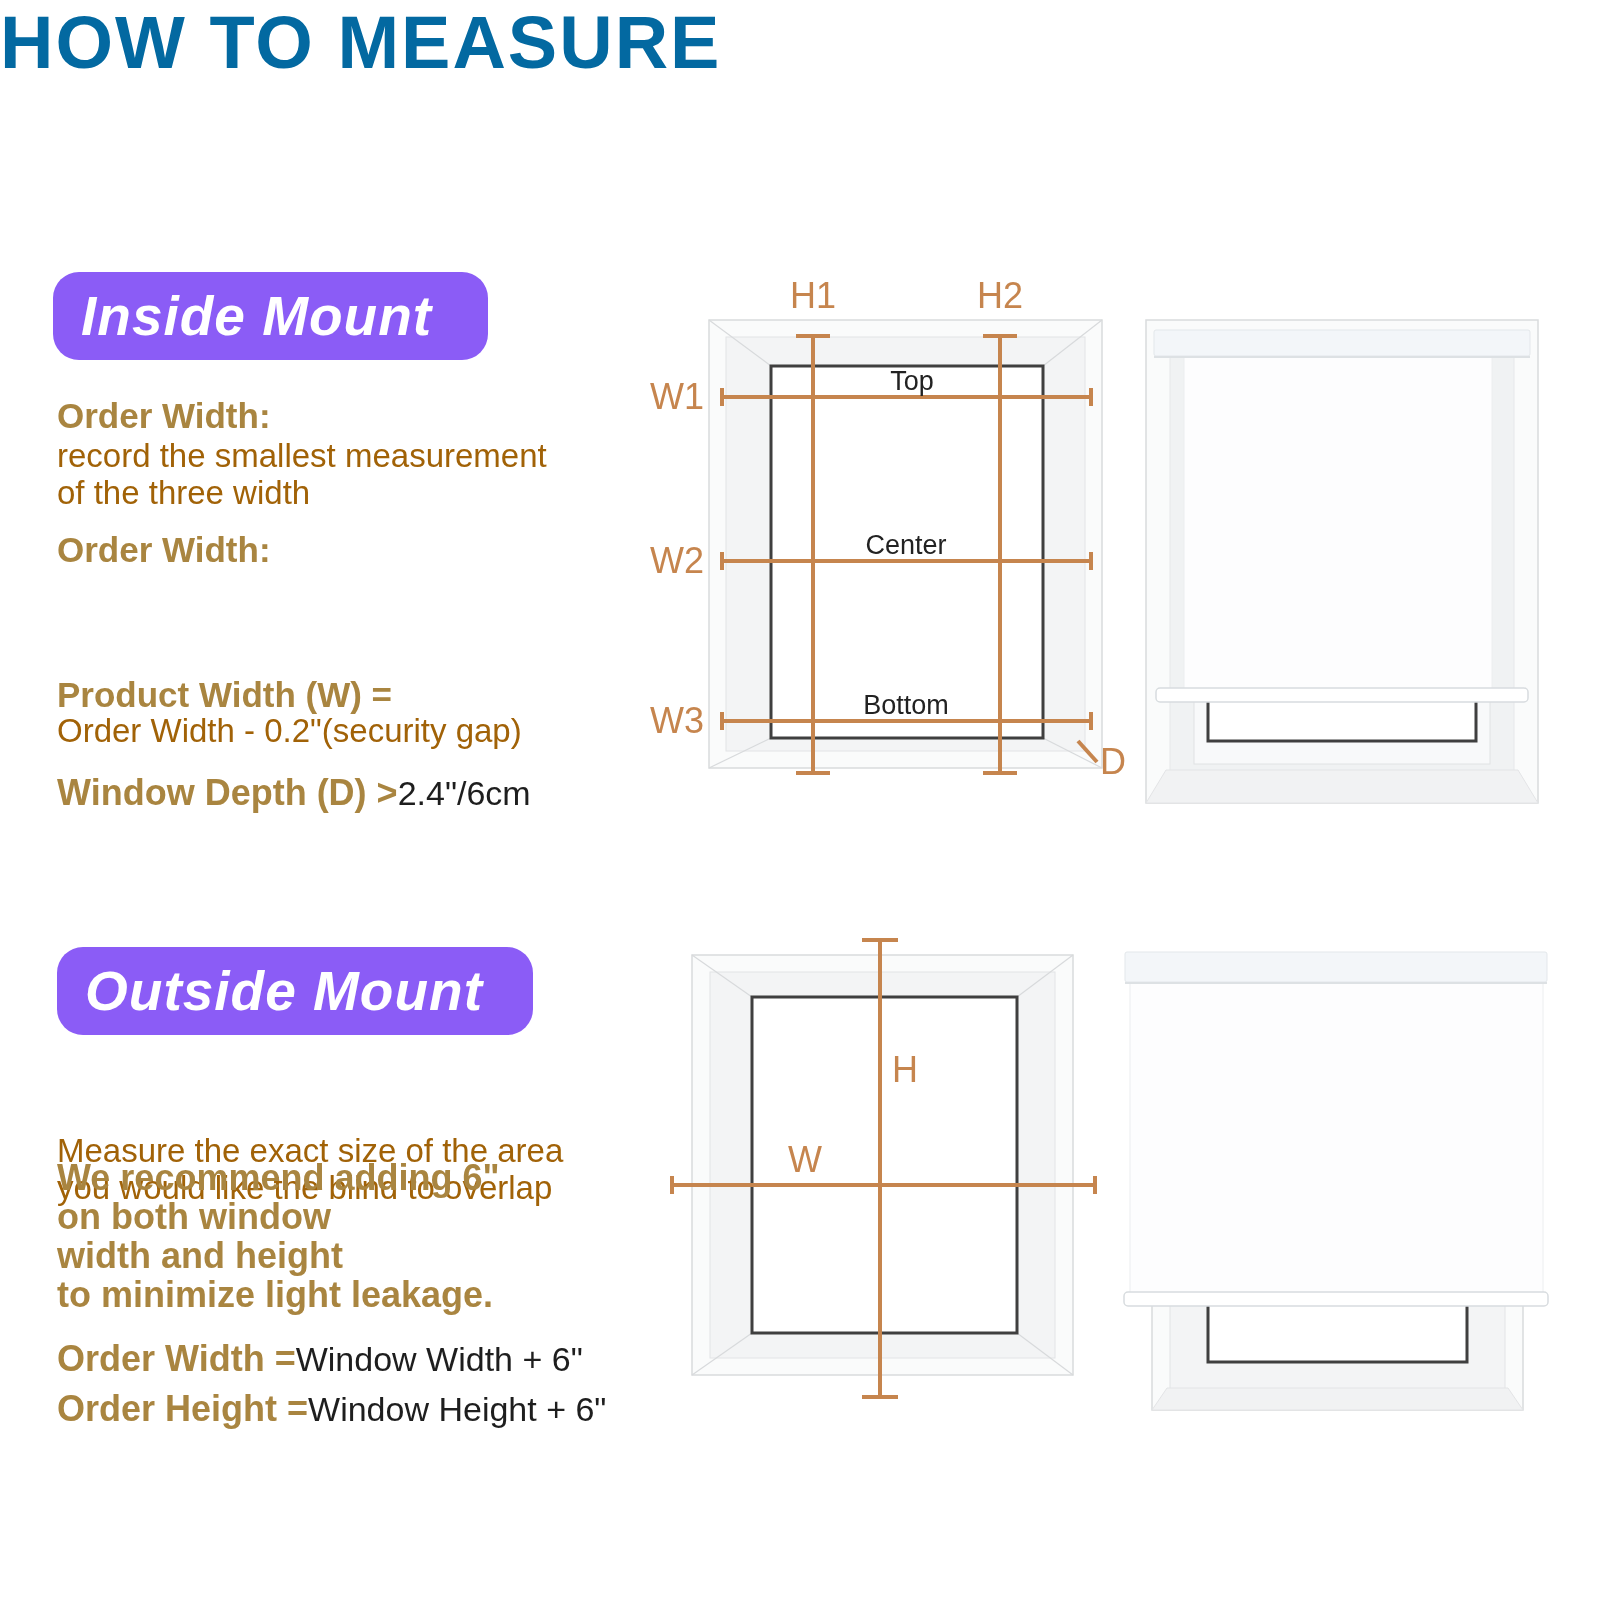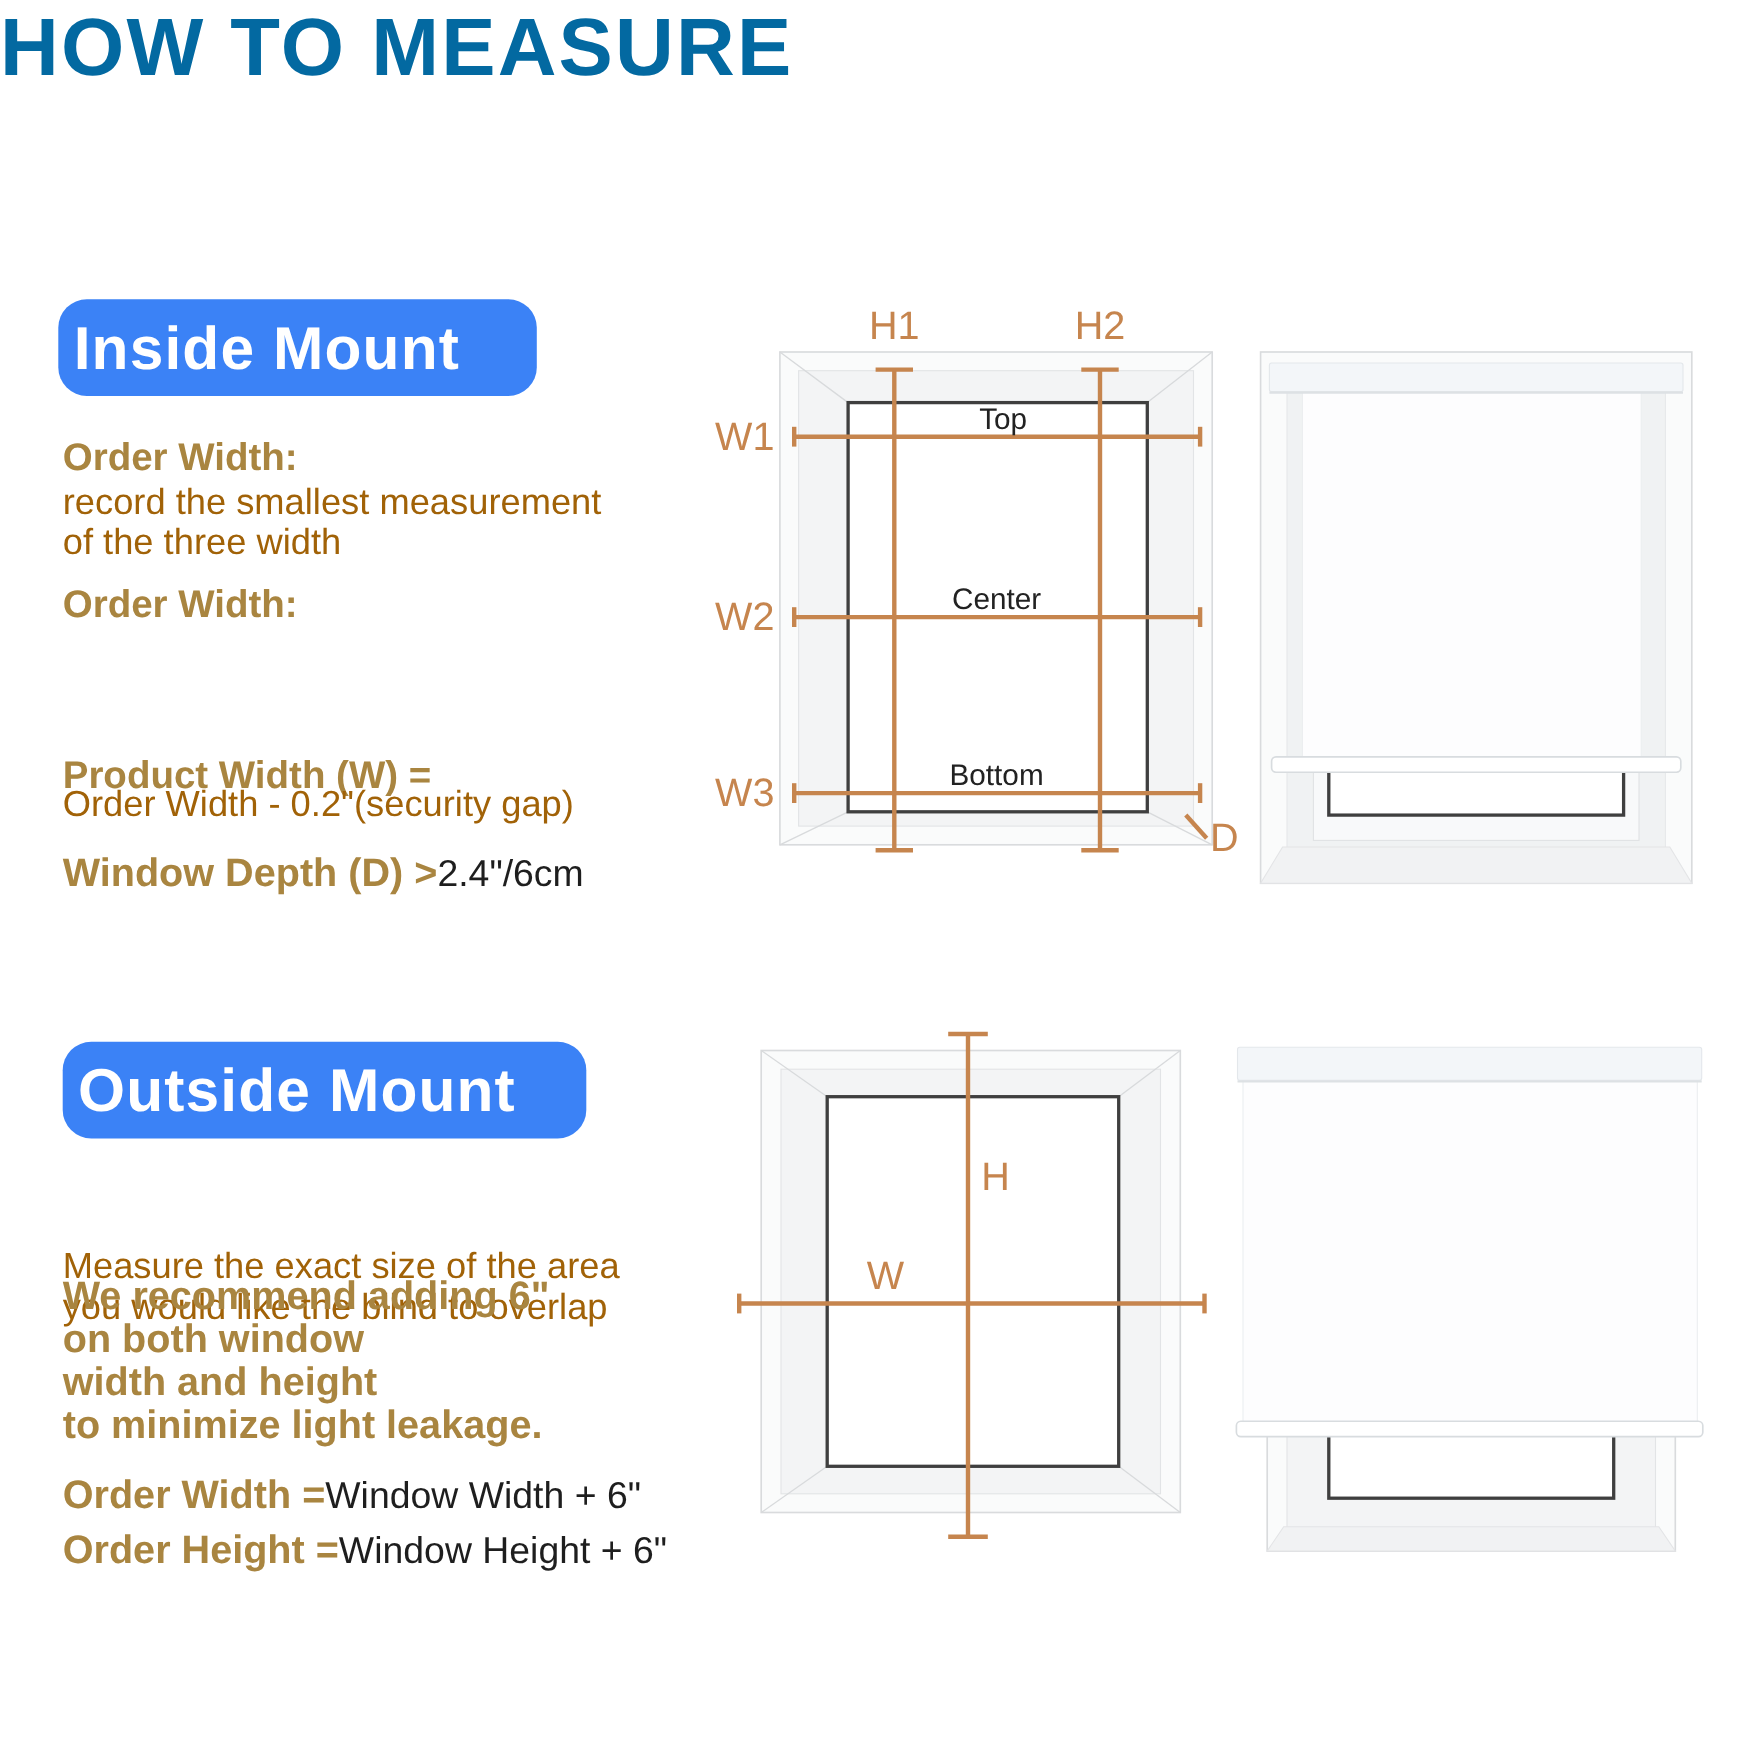--- a/index.html
+++ b/index.html
@@ -6,40 +6,40 @@
   body{
     width:1600px;height:1600px;position:relative;background:#ffffff;
     font-family:"Liberation Sans", sans-serif;overflow:hidden;
   }
   .abs{position:absolute;}
   .title{
     left:0;top:80;width:1600px;text-align:left;margin:0;
     font-size:74px;font-weight:bold;letter-spacing:2px;color:#0369a1;
   }
   .badge{
-    background:#3b82f6;border-radius:26px;color:#ffffff;
+    background:#8b5cf6;border-radius:26px;color:#ffffff;
     font-weight:bold;font-size:55px;letter-spacing:1px;
-    display:flex;align-items:center;padding:0 14px;box-sizing:border-box;
+    display:flex;align-items:center;padding:0 28px;box-sizing:border-box;font-style:italic;
   }
   .badge-inside{left:53px;top:272px;width:435px;height:88px;}
   .badge-outside{left:57px;top:947px;width:476px;height:88px;}
   .note-head{
     left:57px;font-size:35px;font-weight:bold;color:#a98540;white-space:nowrap;
   }
   .note-body{
     left:57px;font-size:33px;line-height:37px;color:#a16207;white-space:pre-line;
   }
   .note-row{
     left:57px;display:flex;align-items:baseline;gap:0;white-space:nowrap;
   }
   .note-row .head{font-size:36px;font-weight:bold;color:#a98540;}
   .note-row .value{font-size:34px;color:#1e1e1e;}
   .n1h{top:396px;} .n1b{top:437px;}
   .n2h{top:530px;} .n2b{top:571px;}
-  .n3h{top:675px;margin-top:10px;} .n3b{top:712px;}
+  .n3h{top:675px;} .n3b{top:712px;}
   .n4 {top:772px;}
   .intro{top:1132px;}
   .recommend{
     left:57px;top:1158px;font-size:36px;font-weight:bold;line-height:39px;
     color:#a98540;white-space:pre-line;
   }
   .f1{top:1338px;} .f2{top:1388px;}
   svg{position:absolute;display:block;}
   .svg-inside-window{left:630px;top:260px;}
   .svg-inside-blind{left:1120px;top:290px;}

